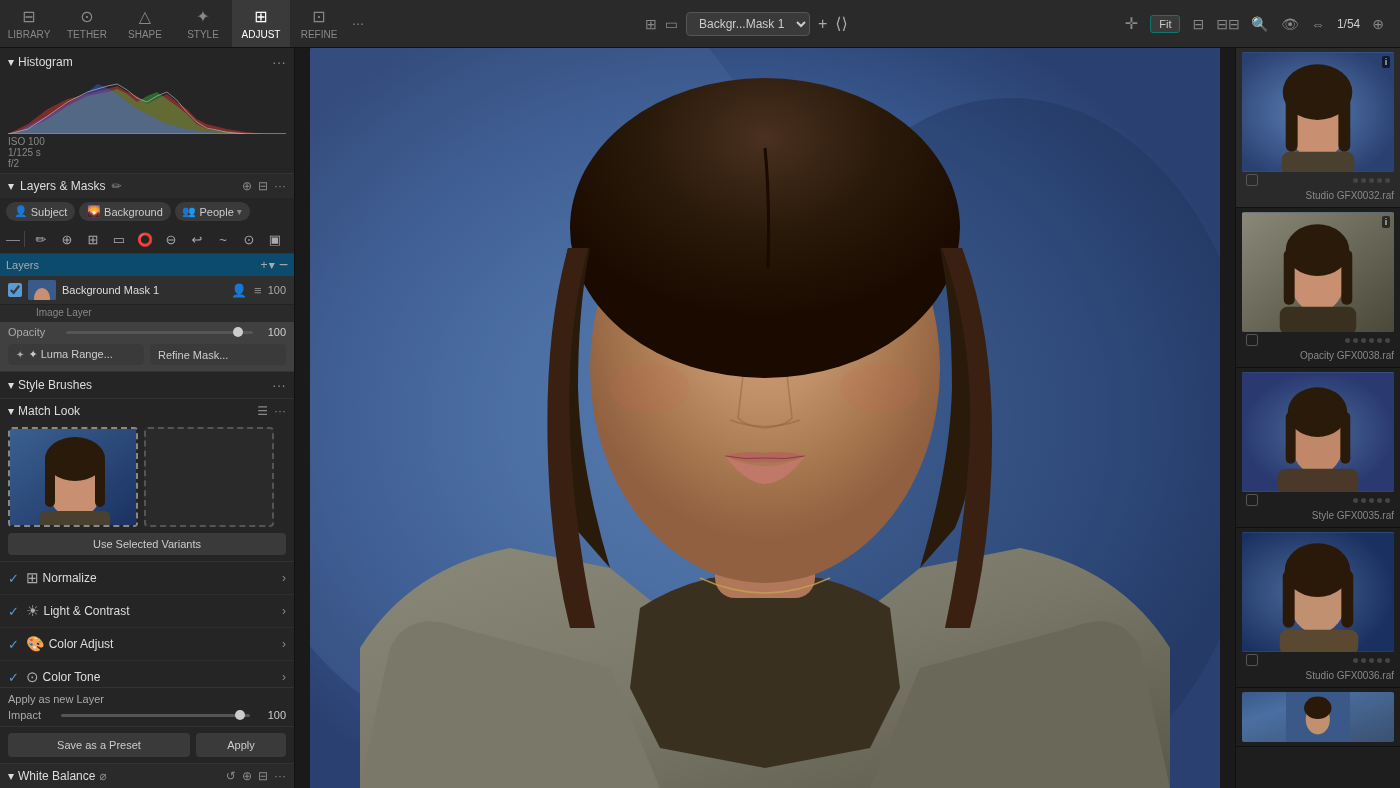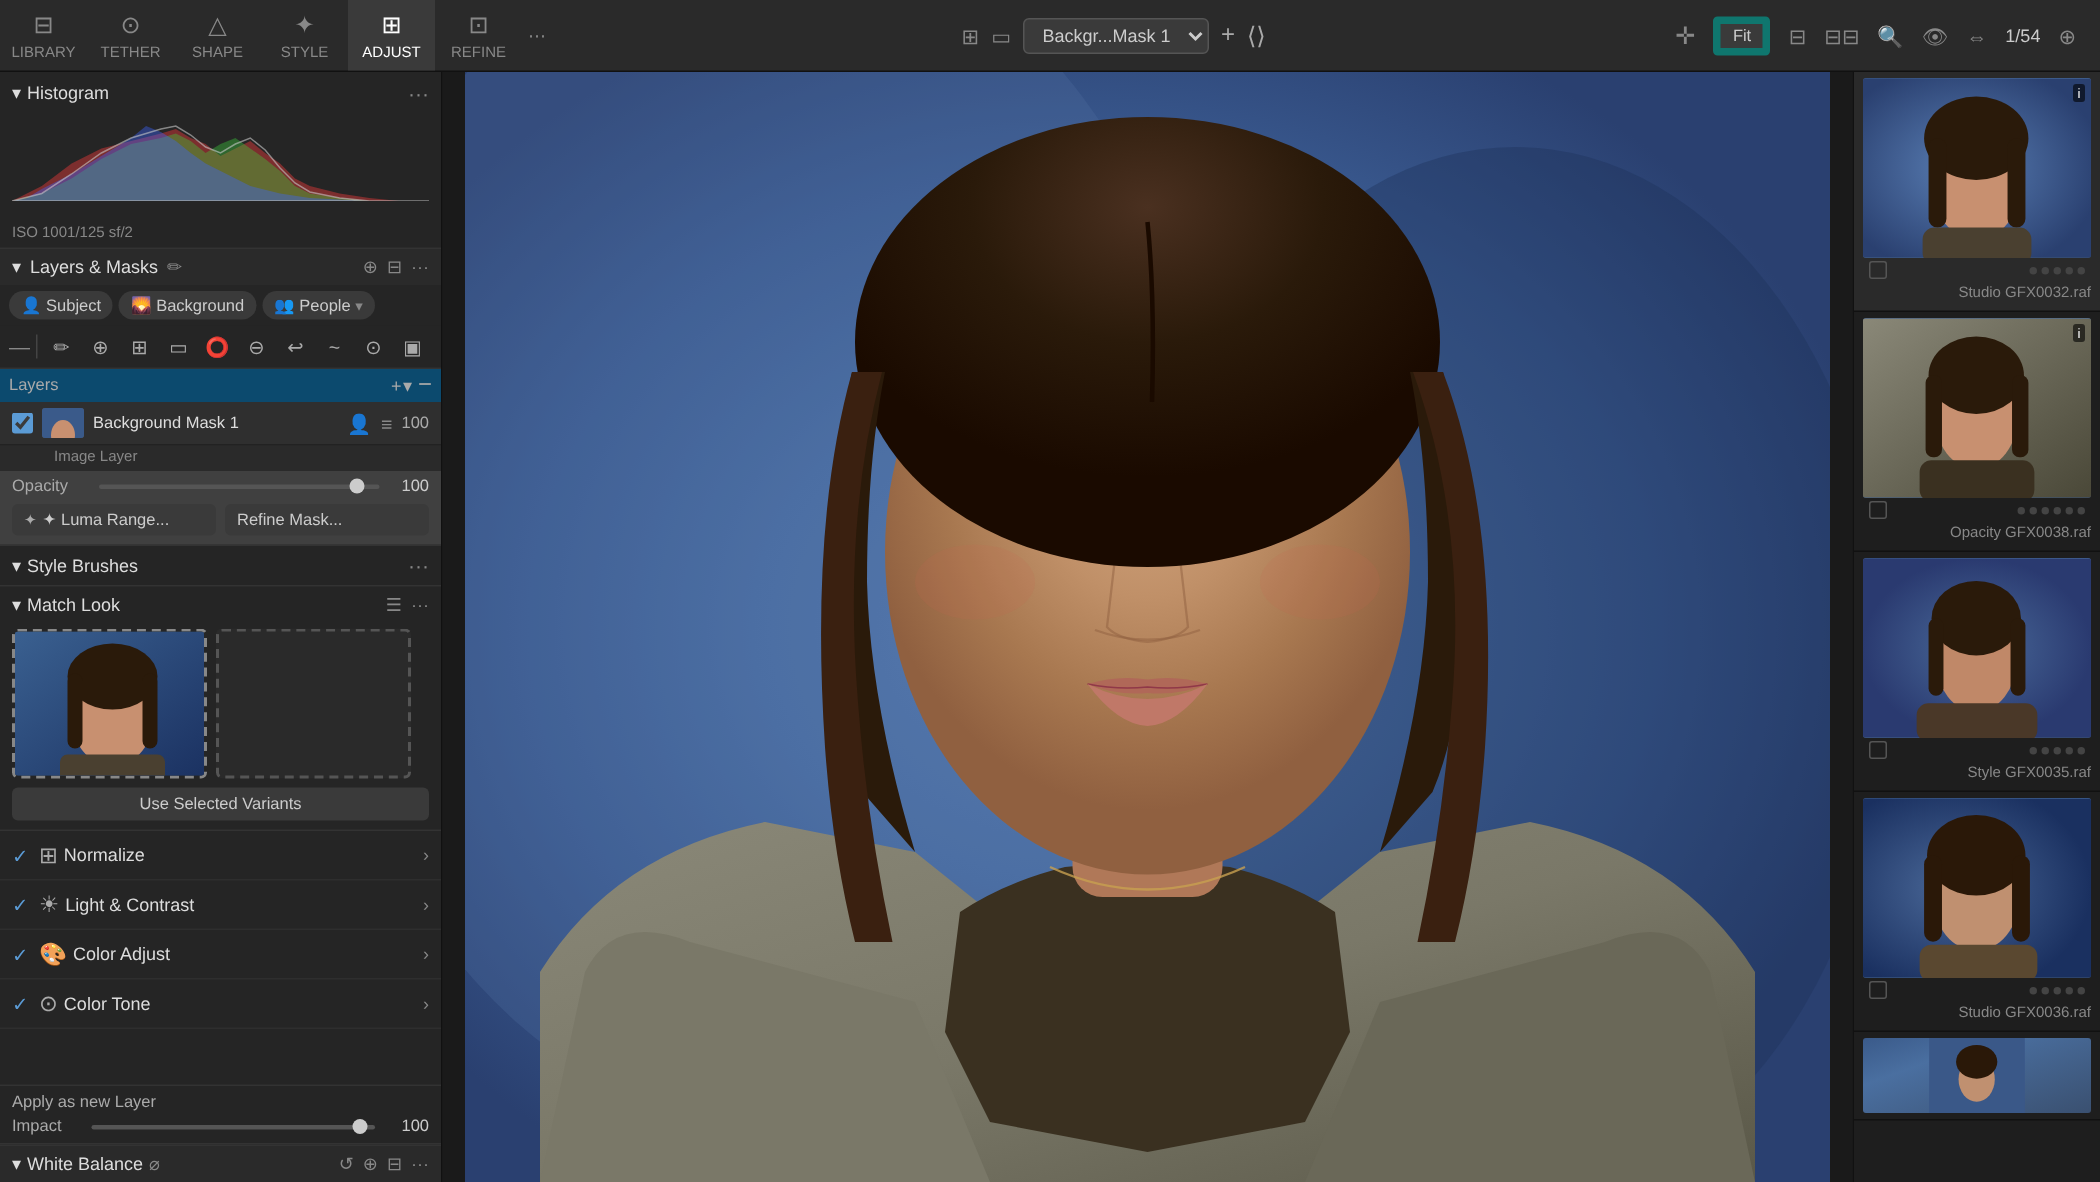--- a/index.html
+++ b/index.html
@@ -68,21 +68,21 @@
     }
     .toolbar-right {
       display: flex;
       align-items: center;
       gap: 12px;
       padding-right: 16px;
       color: #aaa;
     }
     .fit-btn {
       background: #3a3a3a;
-      border: 5px solid #0f766e;
+      border: 1px solid #0f766e;
       color: #ccc;
       padding: 2px 8px;
       border-radius: 3px;
       font-size: 11px;
       cursor: pointer;
     }
     .page-counter {
       font-size: 12px;
       color: #ccc;
     }
@@ -129,21 +129,22 @@
       height: 60px;
       width: 100%;
       position: relative;
       overflow: hidden;
     }
     .histogram-info {
       display: flex;
       justify-content: flex-start;
       font-size: 10px;
       color: #888;
-      margin-top: 16px;
+      margin-top: 2px;
+      flex-direction: column;
     }
 
     
     .layers-section {
       border-bottom: 1px solid #333;
       flex-shrink: 0;
     }
     .layers-header {
       display: flex;
       align-items: center;
@@ -781,20 +782,24 @@
       <div class="apply-layer-label">Apply as new Layer</div>
       <div class="impact-row">
         <span class="impact-label">Impact</span>
         <div class="impact-slider">
           <div class="impact-slider-thumb"></div>
         </div>
         <span class="impact-value">100</span>
       </div>
     </div>
 
+    <div class="bottom-btns">
+      <button class="save-preset-btn">Save as a Preset</button>
+      <button class="apply-btn">Apply</button>
+    </div>
 
     <div class="white-balance-section">
       <span class="wb-title">
         <span>▾</span>
         <span>White Balance</span>
         <span style="color:#888;font-size:12px;">⌀</span>
       </span>
       <div class="wb-actions">
         <span>↺</span>
         <span>⊕</span>

